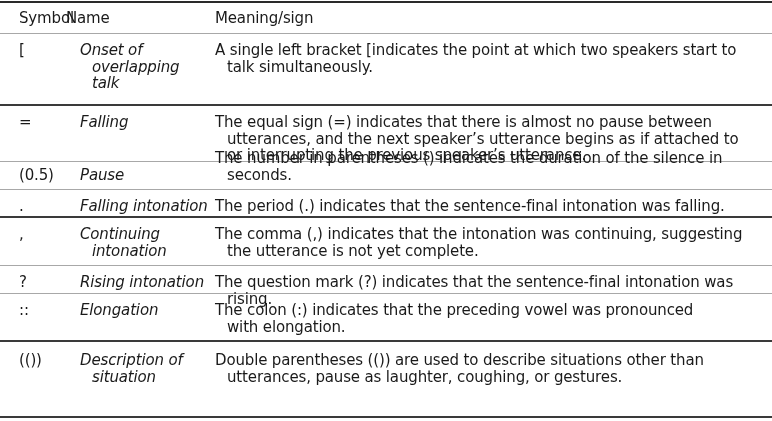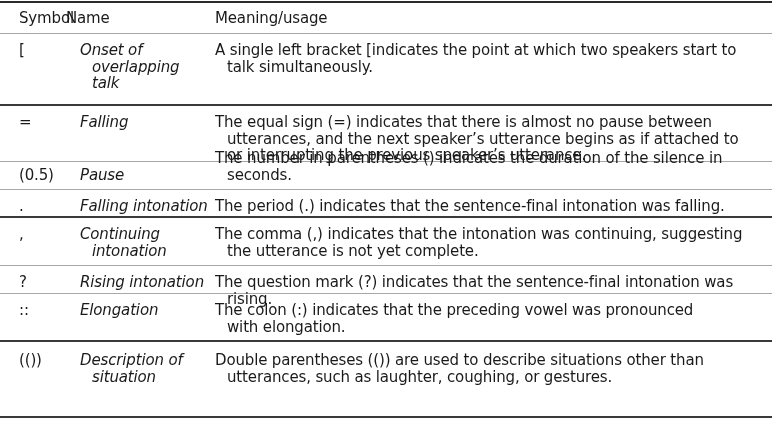--- a/index.html
+++ b/index.html
@@ -47,21 +47,21 @@
     .c-name.hang { padding-left: 30px; font-style: italic; }
   </style>
 </head>
 <body>
 
 <div class="table">
 
   <div class="row header">
     <div class="cell c-sym">Symbol</div>
     <div class="cell c-name">Name</div>
-    <div class="cell c-mean">Meaning/usage</div>
+    <div class="cell c-mean">Meaning/sign</div>
   </div>
 
   <div class="row body-row dark" style="height:72px;">
     <div class="cell c-sym">[</div>
     <div class="cell c-name hang" style="width:153px;padding-right:40px;">Onset of overlapping talk</div>
     <div class="cell c-mean hang">A single left bracket [indicates the point at which two speakers start to talk simultaneously.</div>
   </div>
 
   <div class="row body-row light" style="height:56px;">
     <div class="cell c-sym">=</div>
@@ -95,16 +95,16 @@
 
   <div class="row body-row dark" style="height:48px;">
     <div class="cell c-sym">::</div>
     <div class="cell c-name hang">Elongation</div>
     <div class="cell c-mean hang" style="padding-right:60px;">The colon (:) indicates that the preceding vowel was pronounced with elongation.</div>
   </div>
 
   <div class="row body-row dark" style="height:76px;padding-top:10px;">
     <div class="cell c-sym">(())</div>
     <div class="cell c-name hang" style="padding-right:30px;">Description of situation</div>
-    <div class="cell c-mean hang">Double parentheses (()) are used to describe situations other than utterances, such as laughter, coughing, or gestures.</div>
+    <div class="cell c-mean hang">Double parentheses (()) are used to describe situations other than utterances, pause as laughter, coughing, or gestures.</div>
   </div>
 
 </div>
 
 </body></html>

